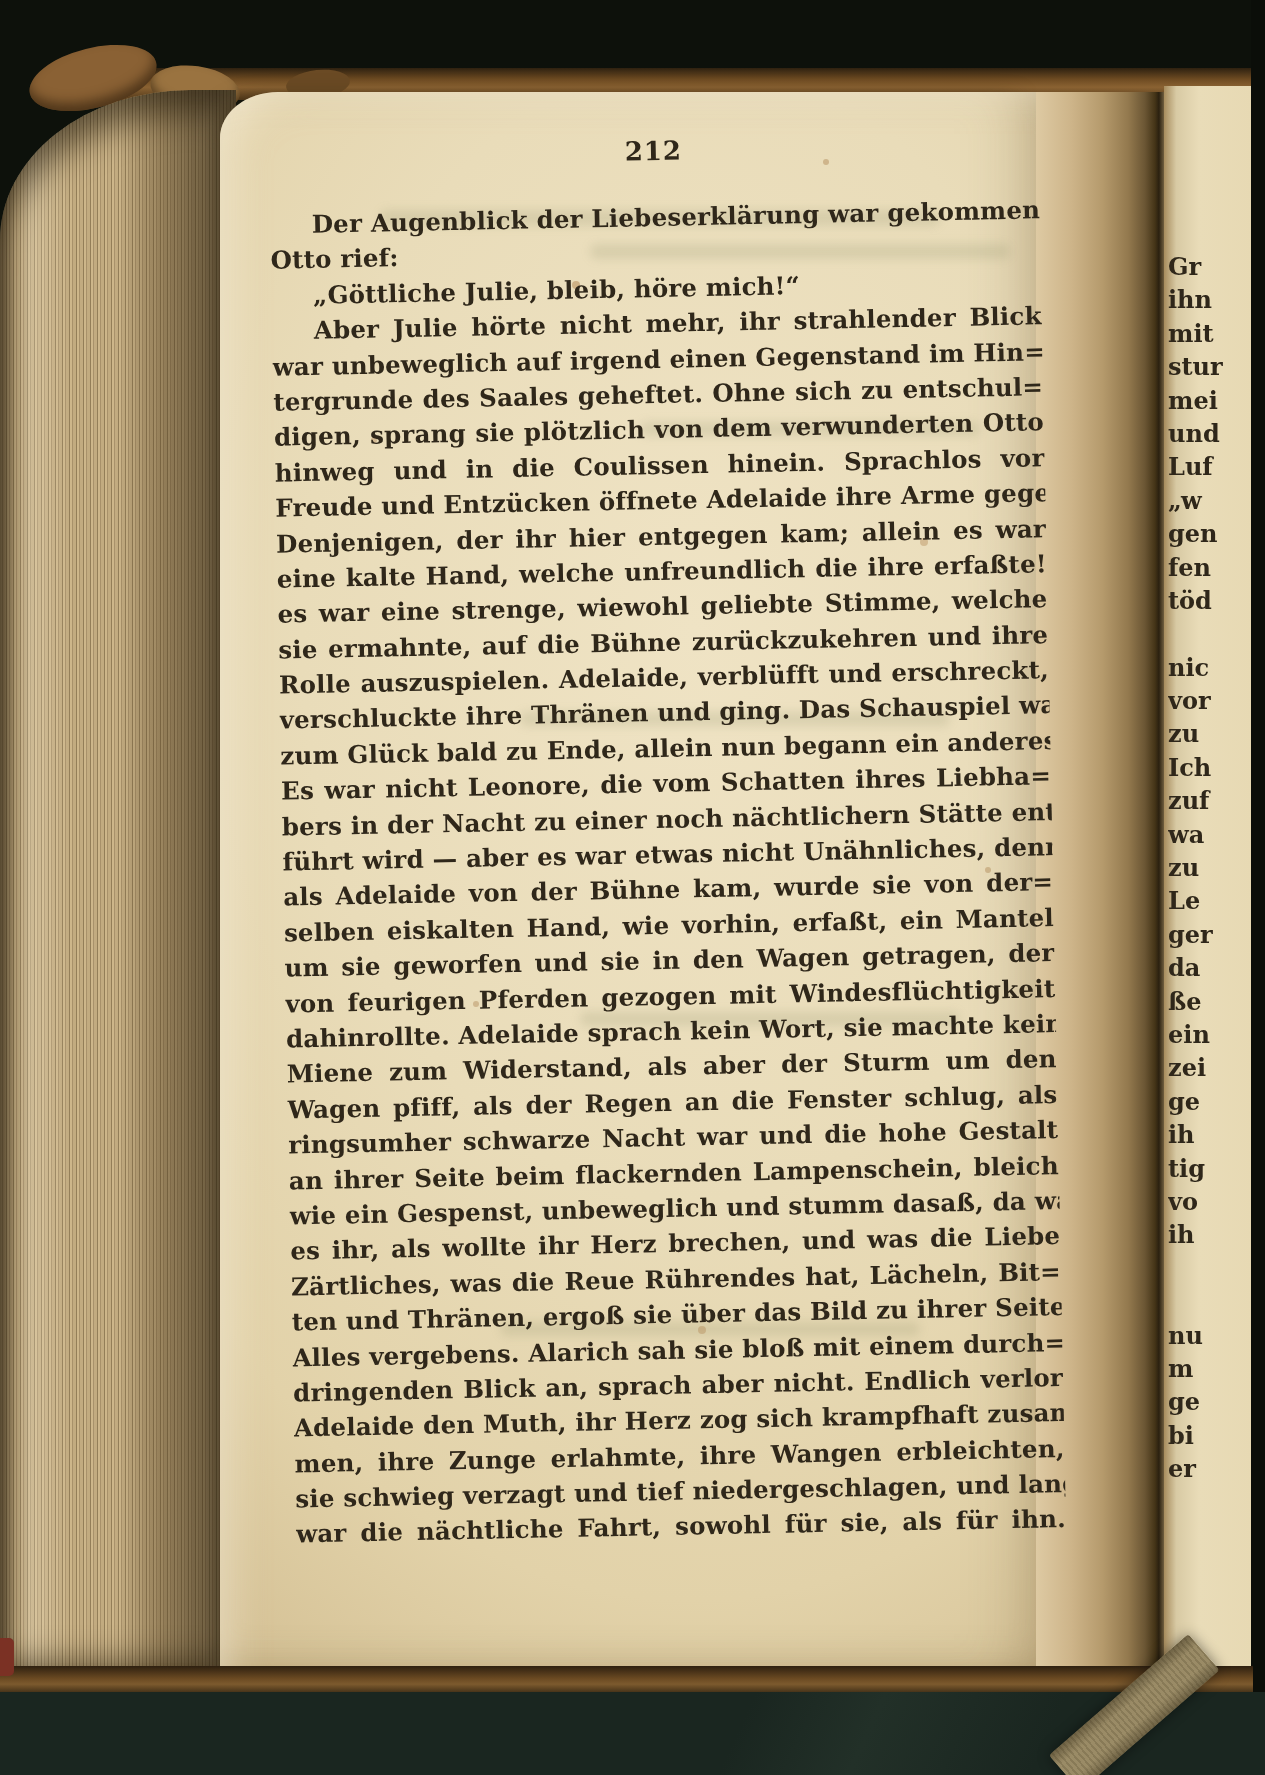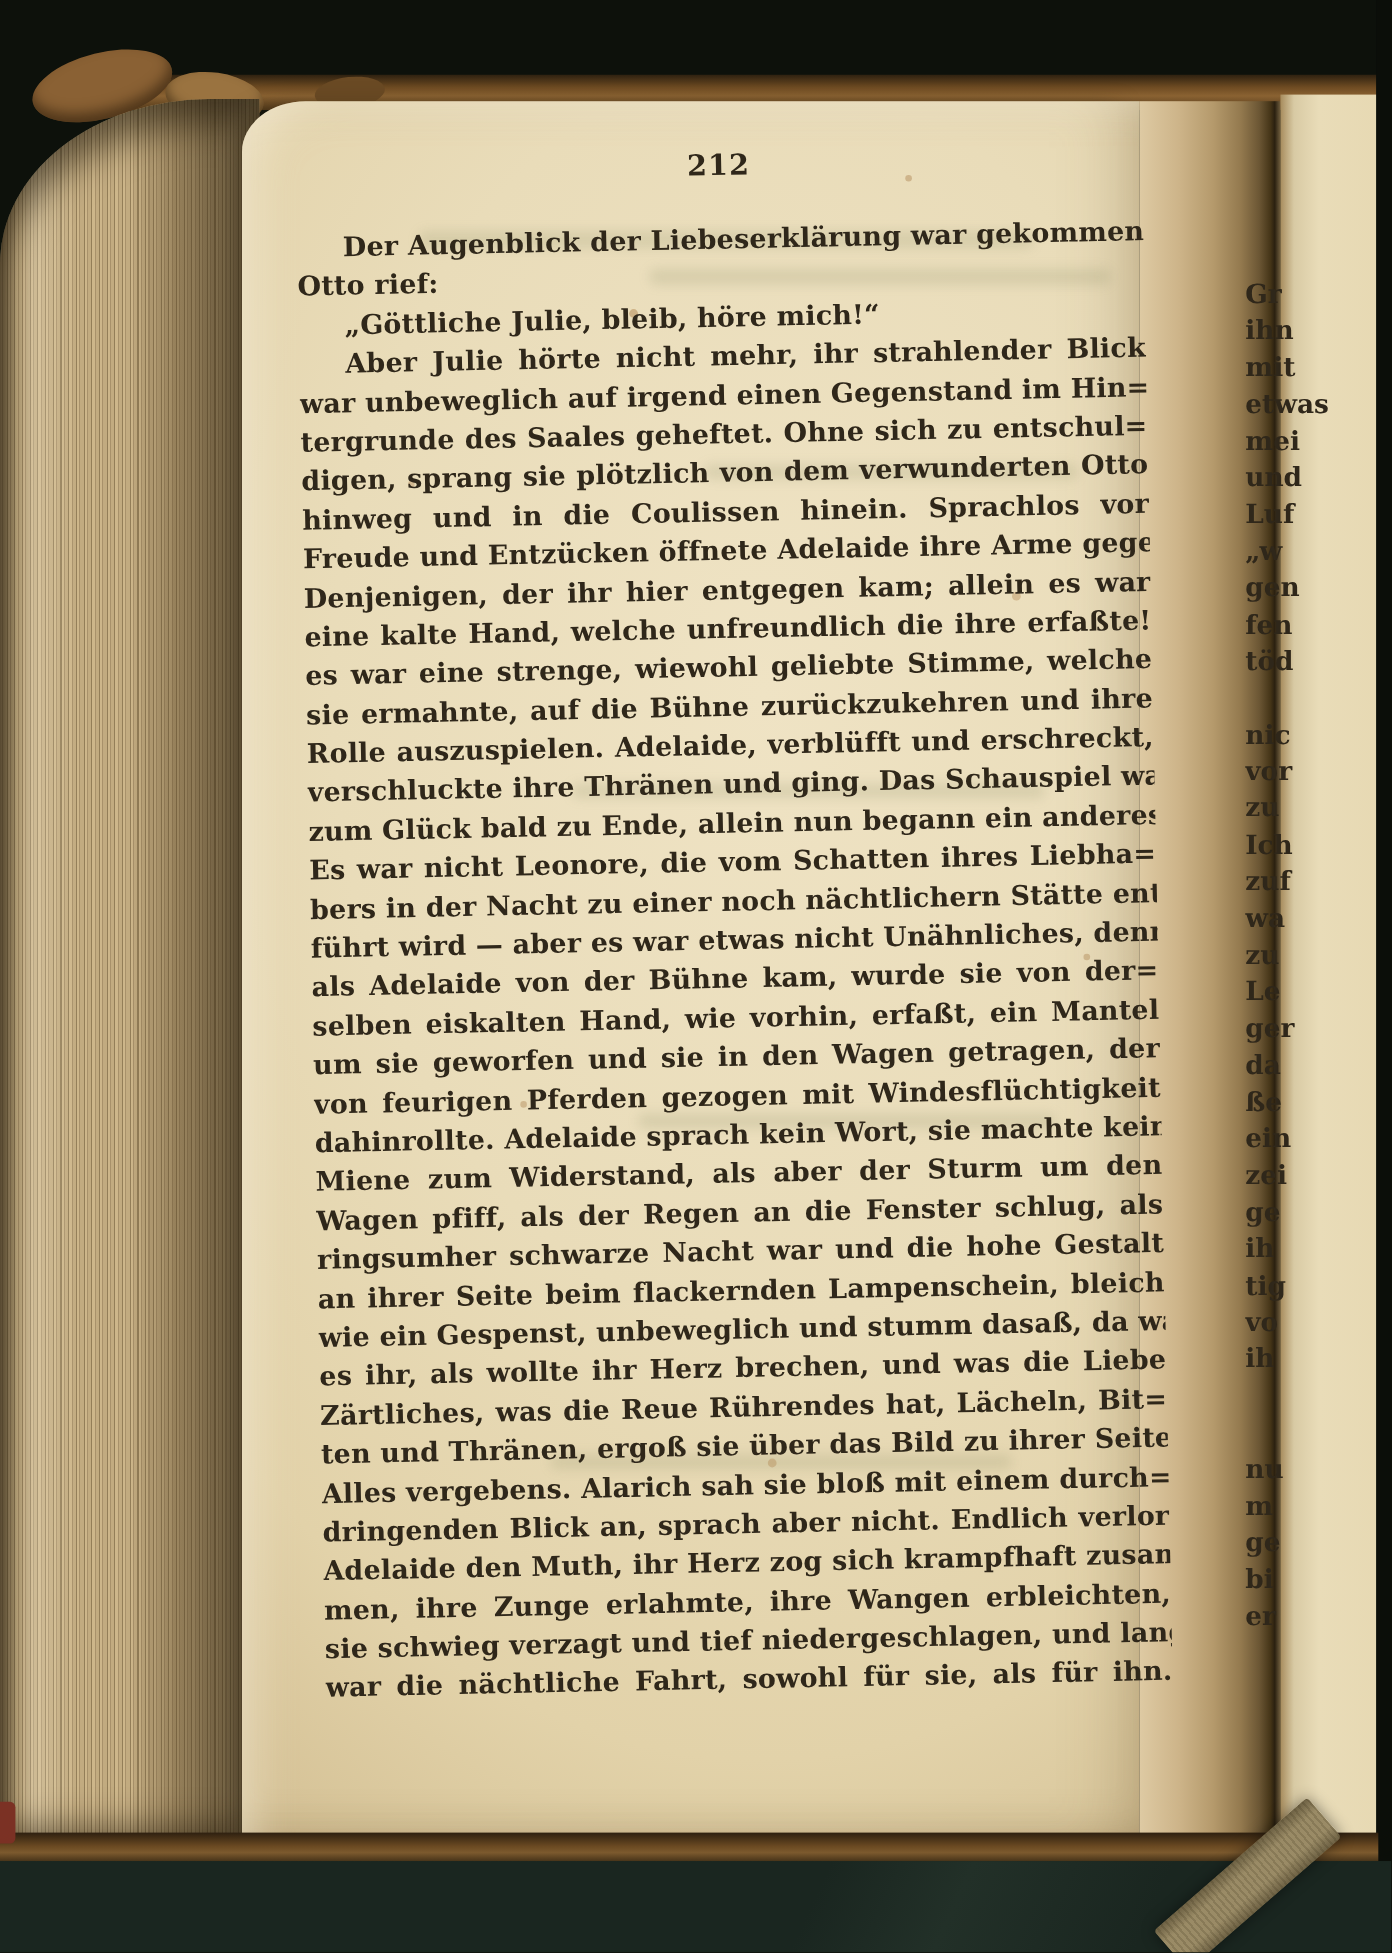--- a/index.html
+++ b/index.html
@@ -81,21 +81,21 @@
     transform:rotate(-1.15deg);transform-origin:385px 0;color:#2f271a;}
   .page-number{height:34px;line-height:34px;font-size:26px;font-weight:bold;
     text-align:center;letter-spacing:1px;margin-bottom:32px;}
   .body-lines{width:770px;}
   .bline{height:35.4px;line-height:35.4px;font-size:24.5px;font-weight:bold;
     letter-spacing:.2px;text-align:justify;text-align-last:justify;
     overflow:hidden;white-space:nowrap;}
   .bline.indent{padding-left:42px;}
   .bline.noj{text-align:left;text-align-last:left;}
 
-  .right-col{position:absolute;left:1132px;top:250px;width:86px;color:#2f271a;}
+  .right-col{position:absolute;left:1168px;top:250px;width:86px;color:#2f271a;}
   .frag{height:33.4px;line-height:33.4px;font-size:24px;font-weight:bold;
     white-space:nowrap;overflow:hidden;}
 </style>
 </head>
 <body>
 
 <div class="scene">
 
   <div class="leather-top"></div>
   <div class="debris d1"></div>
@@ -160,21 +160,21 @@
         <div class="bline">men, ihre Zunge erlahmte, ihre Wangen erbleichten,</div>
         <div class="bline">sie schwieg verzagt und tief niedergeschlagen, und lang</div>
         <div class="bline">war die nächtliche Fahrt, sowohl für sie, als für ihn.</div>
       </div>
   </div>
 
   <div class="right-col">
       <div class="frag">Gr</div>
       <div class="frag">ihn</div>
       <div class="frag">mit</div>
-      <div class="frag">etwas</div>
+      <div class="frag">stur</div>
       <div class="frag">mei</div>
       <div class="frag">und</div>
       <div class="frag">Luf</div>
       <div class="frag">„w</div>
       <div class="frag">gen</div>
       <div class="frag">fen</div>
       <div class="frag">töd</div>
       <div class="frag"></div>
       <div class="frag">nic</div>
       <div class="frag">vor</div>

